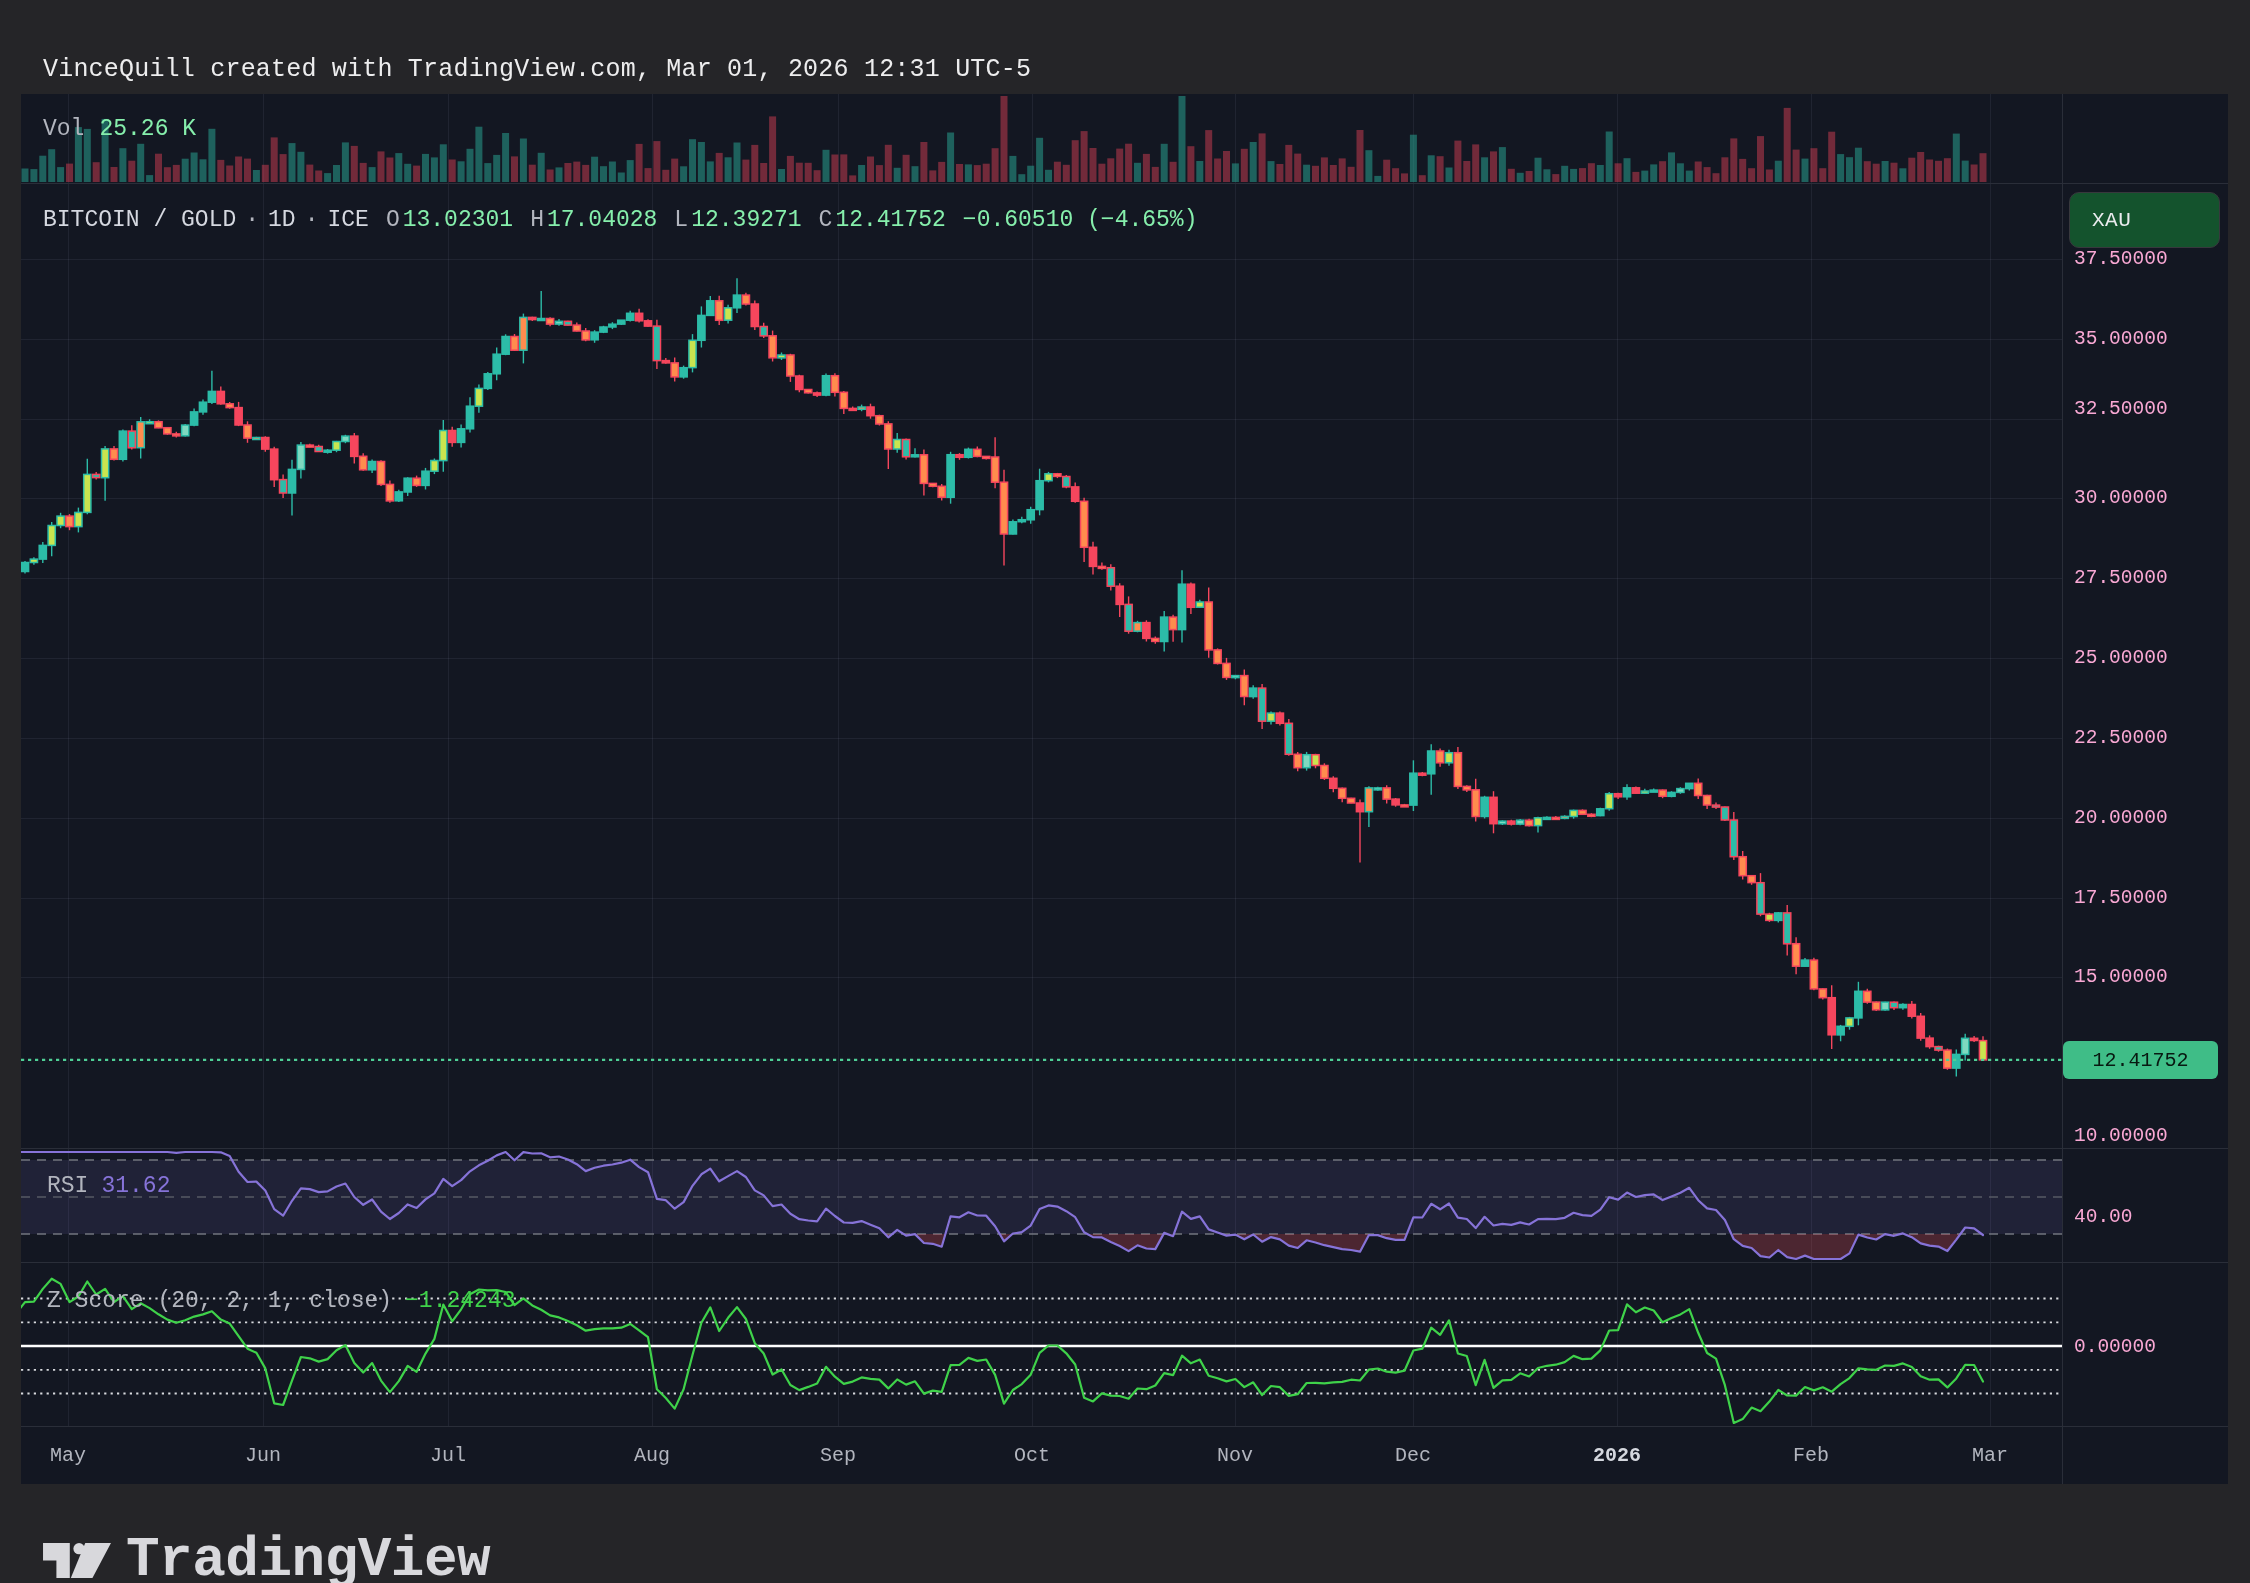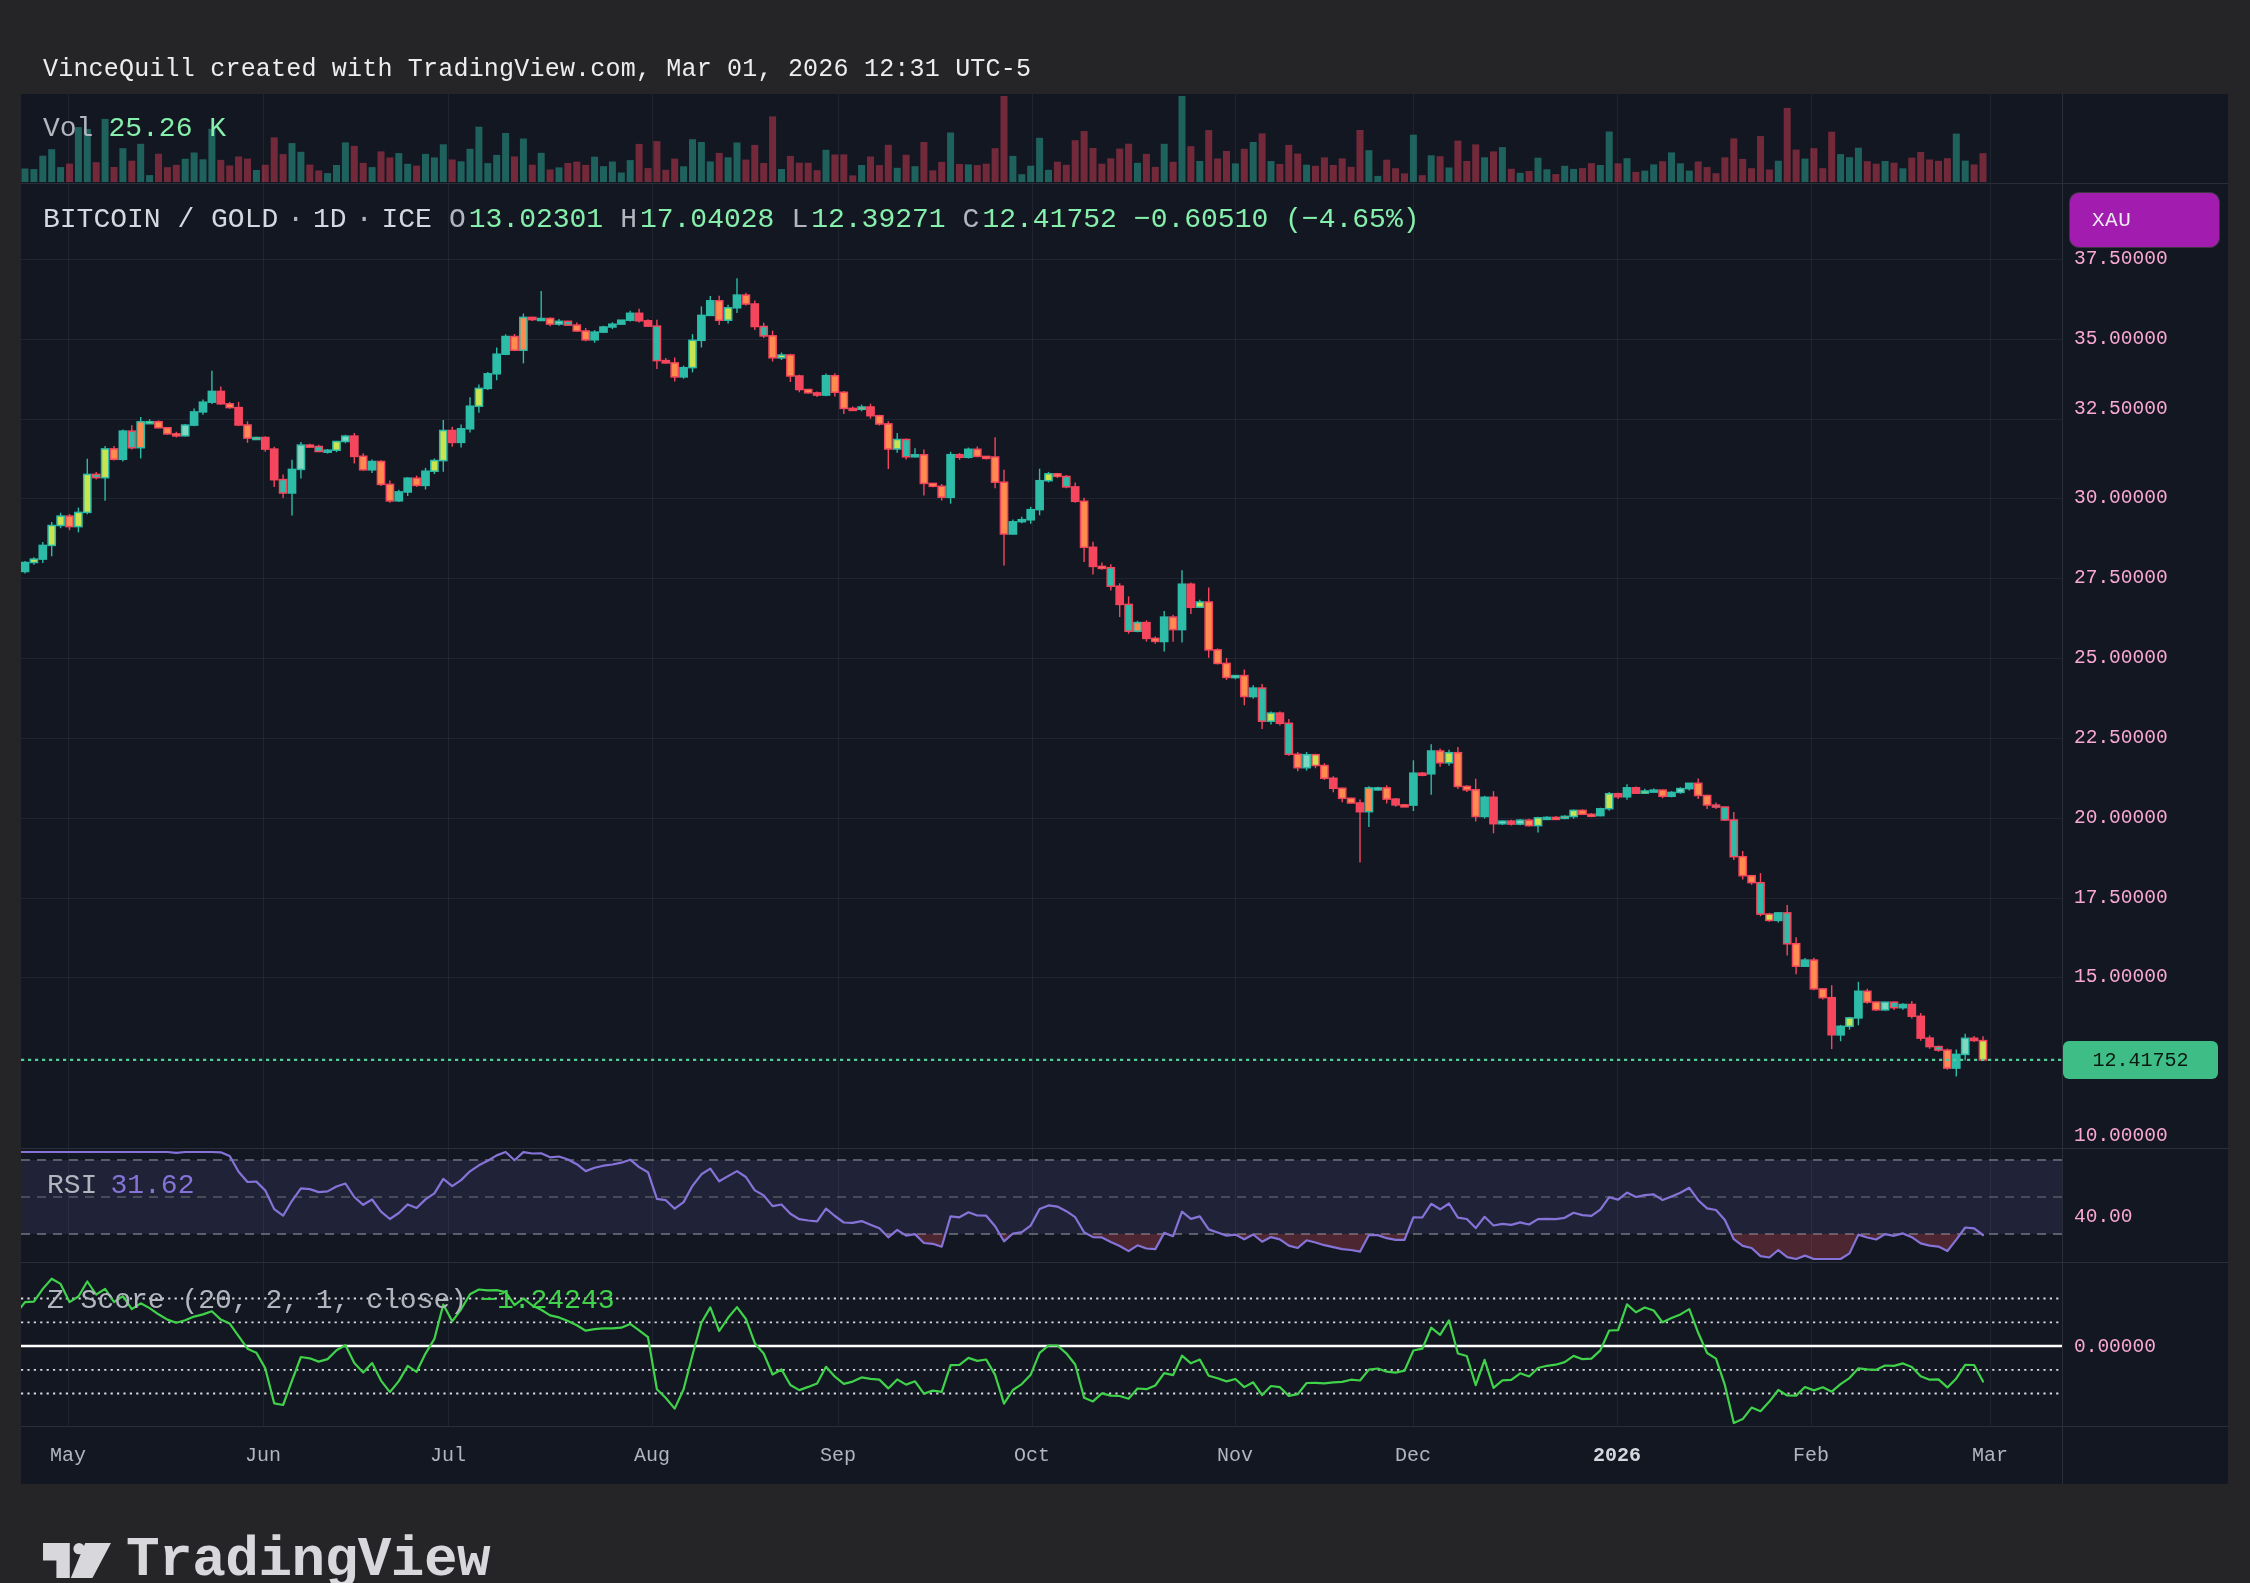--- a/index.html
+++ b/index.html
@@ -1,34 +1,34 @@
 <!DOCTYPE html>
 <html><head>
 <meta charset="utf-8">
 <style>
   html,body{margin:0;padding:0;background:#252528;}
   #root{position:relative;width:2250px;height:1583px;background:#252528;overflow:hidden;
         font-family:Liberation Mono, monospace;margin-top:36px;-webkit-font-smoothing:antialiased;}
   .abs{position:absolute;}
   #gfx{position:absolute;left:0;top:0;}
   .hdr{left:43px;top:20px;height:28px;line-height:28px;font-size:25px;color:#ededee;letter-spacing:.2px;white-space:pre;}
-  .legend{display:flex;align-items:center;height:24px;line-height:24px;font-size:28px;white-space:pre;}
+  .legend{display:flex;align-items:center;height:24px;line-height:24px;font-size:23px;white-space:pre;}
   .t-gray{color:#b2b5be;}
   .t-light{color:#d5d8e0;}
   .t-red{color:#86efac;}
   .t-purple{color:#8673d8;}
   .t-green{color:#3fd24a;}
   .pair{margin-left:17px;display:inline-flex;}
   .pair .k{color:#b2b5be;margin-right:3px;}
   .sep{margin:0 9px;color:#b2b5be;}
   .axis-label{position:absolute;left:2074px;height:24px;line-height:24px;font-size:19.5px;color:#f9a8d4;white-space:pre;}
   .time-label{position:absolute;top:1406px;width:90px;height:28px;line-height:28px;text-align:center;
               font-size:20px;color:#b2b5be;}
   .bold-label{font-weight:bold;color:#d4d7de;}
-  .badge-xau{left:2069px;top:156px;width:151px;height:56px;background:#a21caf;border:1px solid #37383d;
+  .badge-xau{left:2069px;top:156px;width:151px;height:56px;background:#14532d;border:1px solid #37383d;
              border-radius:10px;box-sizing:border-box;display:flex;align-items:center;padding-left:22px;
              font-size:21px;color:#eaebee;letter-spacing:.5px;}
   .badge-price{left:2063px;top:1005px;width:155px;height:38px;background:#3fbd87;border-radius:6px;
                display:flex;align-items:center;justify-content:center;font-size:20px;color:#081911;}
   .tv-logo{left:43px;top:1492px;display:flex;align-items:center;gap:15px;color:#d8d8dc;}
   .tv-logo .brand{font-size:56px;font-weight:bold;letter-spacing:-.5px;}
   .hit{background:transparent;}
 </style>
 </head>
 <body>

